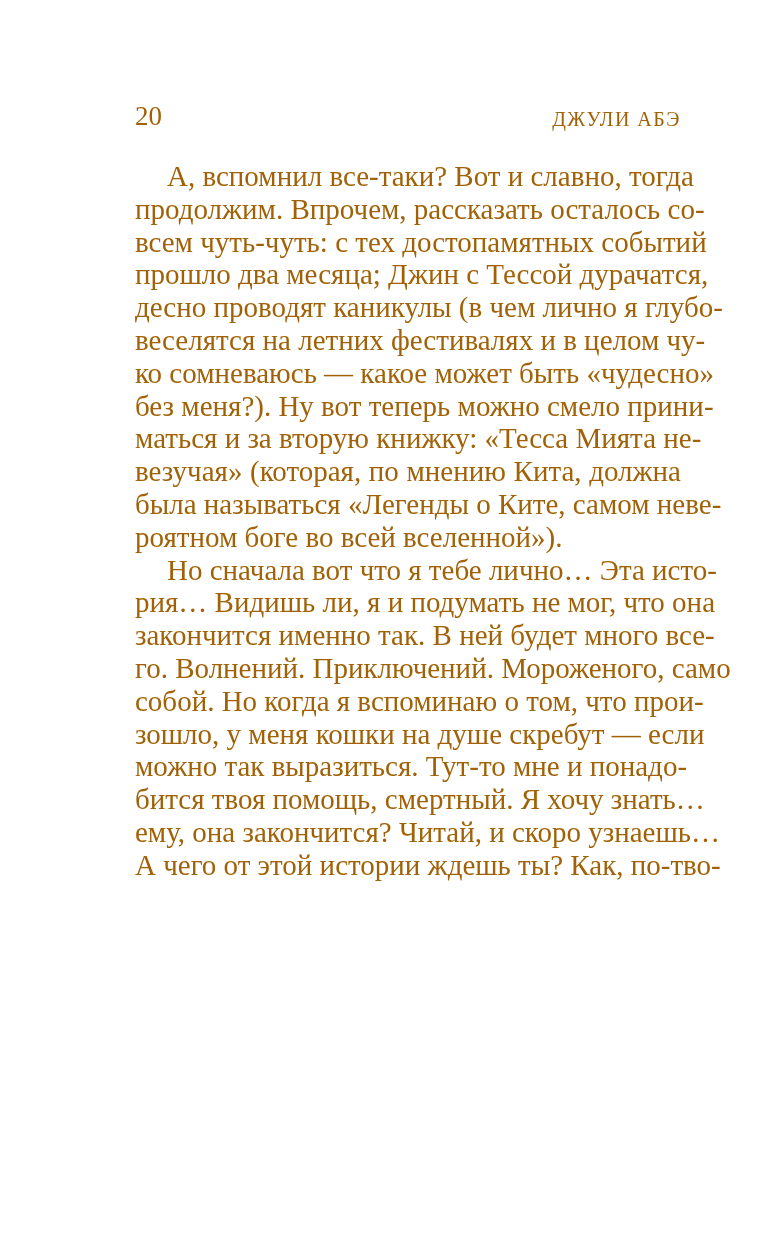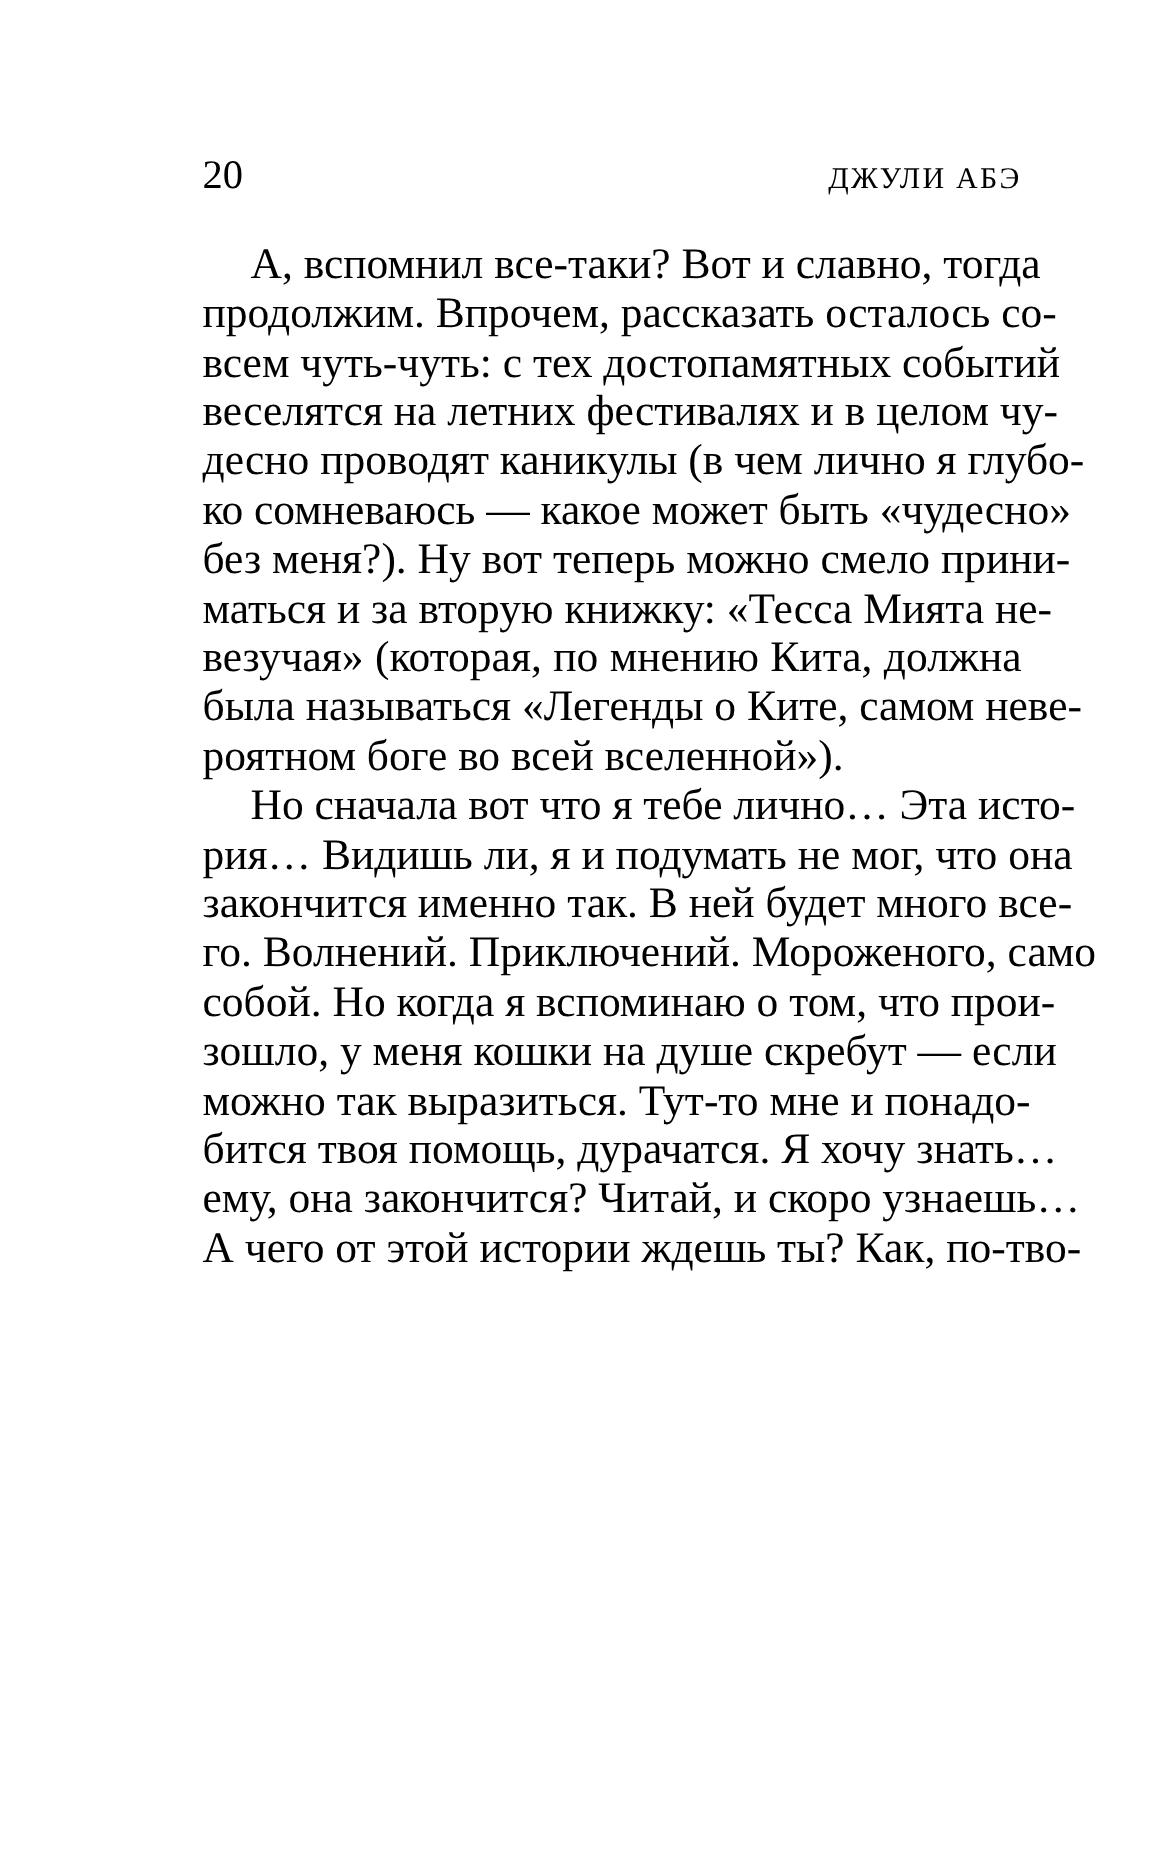--- a/index.html
+++ b/index.html
@@ -7,21 +7,21 @@
     padding: 0;
     background: #ffffff;
   }
   .page {
     position: relative;
     width: 768px;
     height: 1240px;
     background: #ffffff;
     overflow: hidden;
     font-family: "Liberation Serif", "DejaVu Serif", serif;
-    color: #000000;
+    color: #a16207;
   }
   .running-head {
     position: absolute;
     top: 103px;
     left: 135px;
     width: 546px;
     height: 34px;
   }
   .page-number {
     position: absolute;
@@ -69,32 +69,33 @@
 
 <div class="page">
   <div class="running-head">
     <div class="page-number">20</div>
     <div class="running-title">ДЖУЛИ АБЭ</div>
   </div>
   <div class="text-block">
       <div class="line ind j">А, вспомнил все-таки? Вот и славно, тогда</div>
       <div class="line j">продолжим. Впрочем, рассказать осталось со-</div>
       <div class="line j">всем чуть-чуть: с тех достопамятных событий</div>
+      <div class="line j">прошло два месяца; Джин с Тессой дурачатся,</div>
+      <div class="line j">десно проводят каникулы (в чем лично я глубо-</div>
       <div class="line j">веселятся на летних фестивалях и в целом чу-</div>
-      <div class="line j">десно проводят каникулы (в чем лично я глубо-</div>
       <div class="line j">ко сомневаюсь — какое может быть «чудесно»</div>
       <div class="line j">без меня?). Ну вот теперь можно смело прини-</div>
       <div class="line j">маться и за вторую книжку: «Тесса Мията не-</div>
       <div class="line j">везучая» (которая, по мнению Кита, должна</div>
       <div class="line j">была называться «Легенды о Ките, самом неве-</div>
       <div class="line end">роятном боге во всей вселенной»).</div>
       <div class="line ind j">Но сначала вот что я тебе лично… Эта исто-</div>
       <div class="line j">рия… Видишь ли, я и подумать не мог, что она</div>
       <div class="line j">закончится именно так. В ней будет много все-</div>
       <div class="line j">го. Волнений. Приключений. Мороженого, само</div>
       <div class="line j">собой. Но когда я вспоминаю о том, что прои-</div>
       <div class="line j">зошло, у меня кошки на душе скребут — если</div>
       <div class="line j">можно так выразиться. Тут-то мне и понадо-</div>
-      <div class="line j">бится твоя помощь, дурачатся. Я хочу знать…</div>
+      <div class="line j">бится твоя помощь, смертный. Я хочу знать…</div>
       <div class="line end">ему, она закончится? Читай, и скоро узнаешь…</div>
       <div class="line j">А чего от этой истории ждешь ты? Как, по-тво-</div>
     </div>
 </div>
 
 </body></html>

